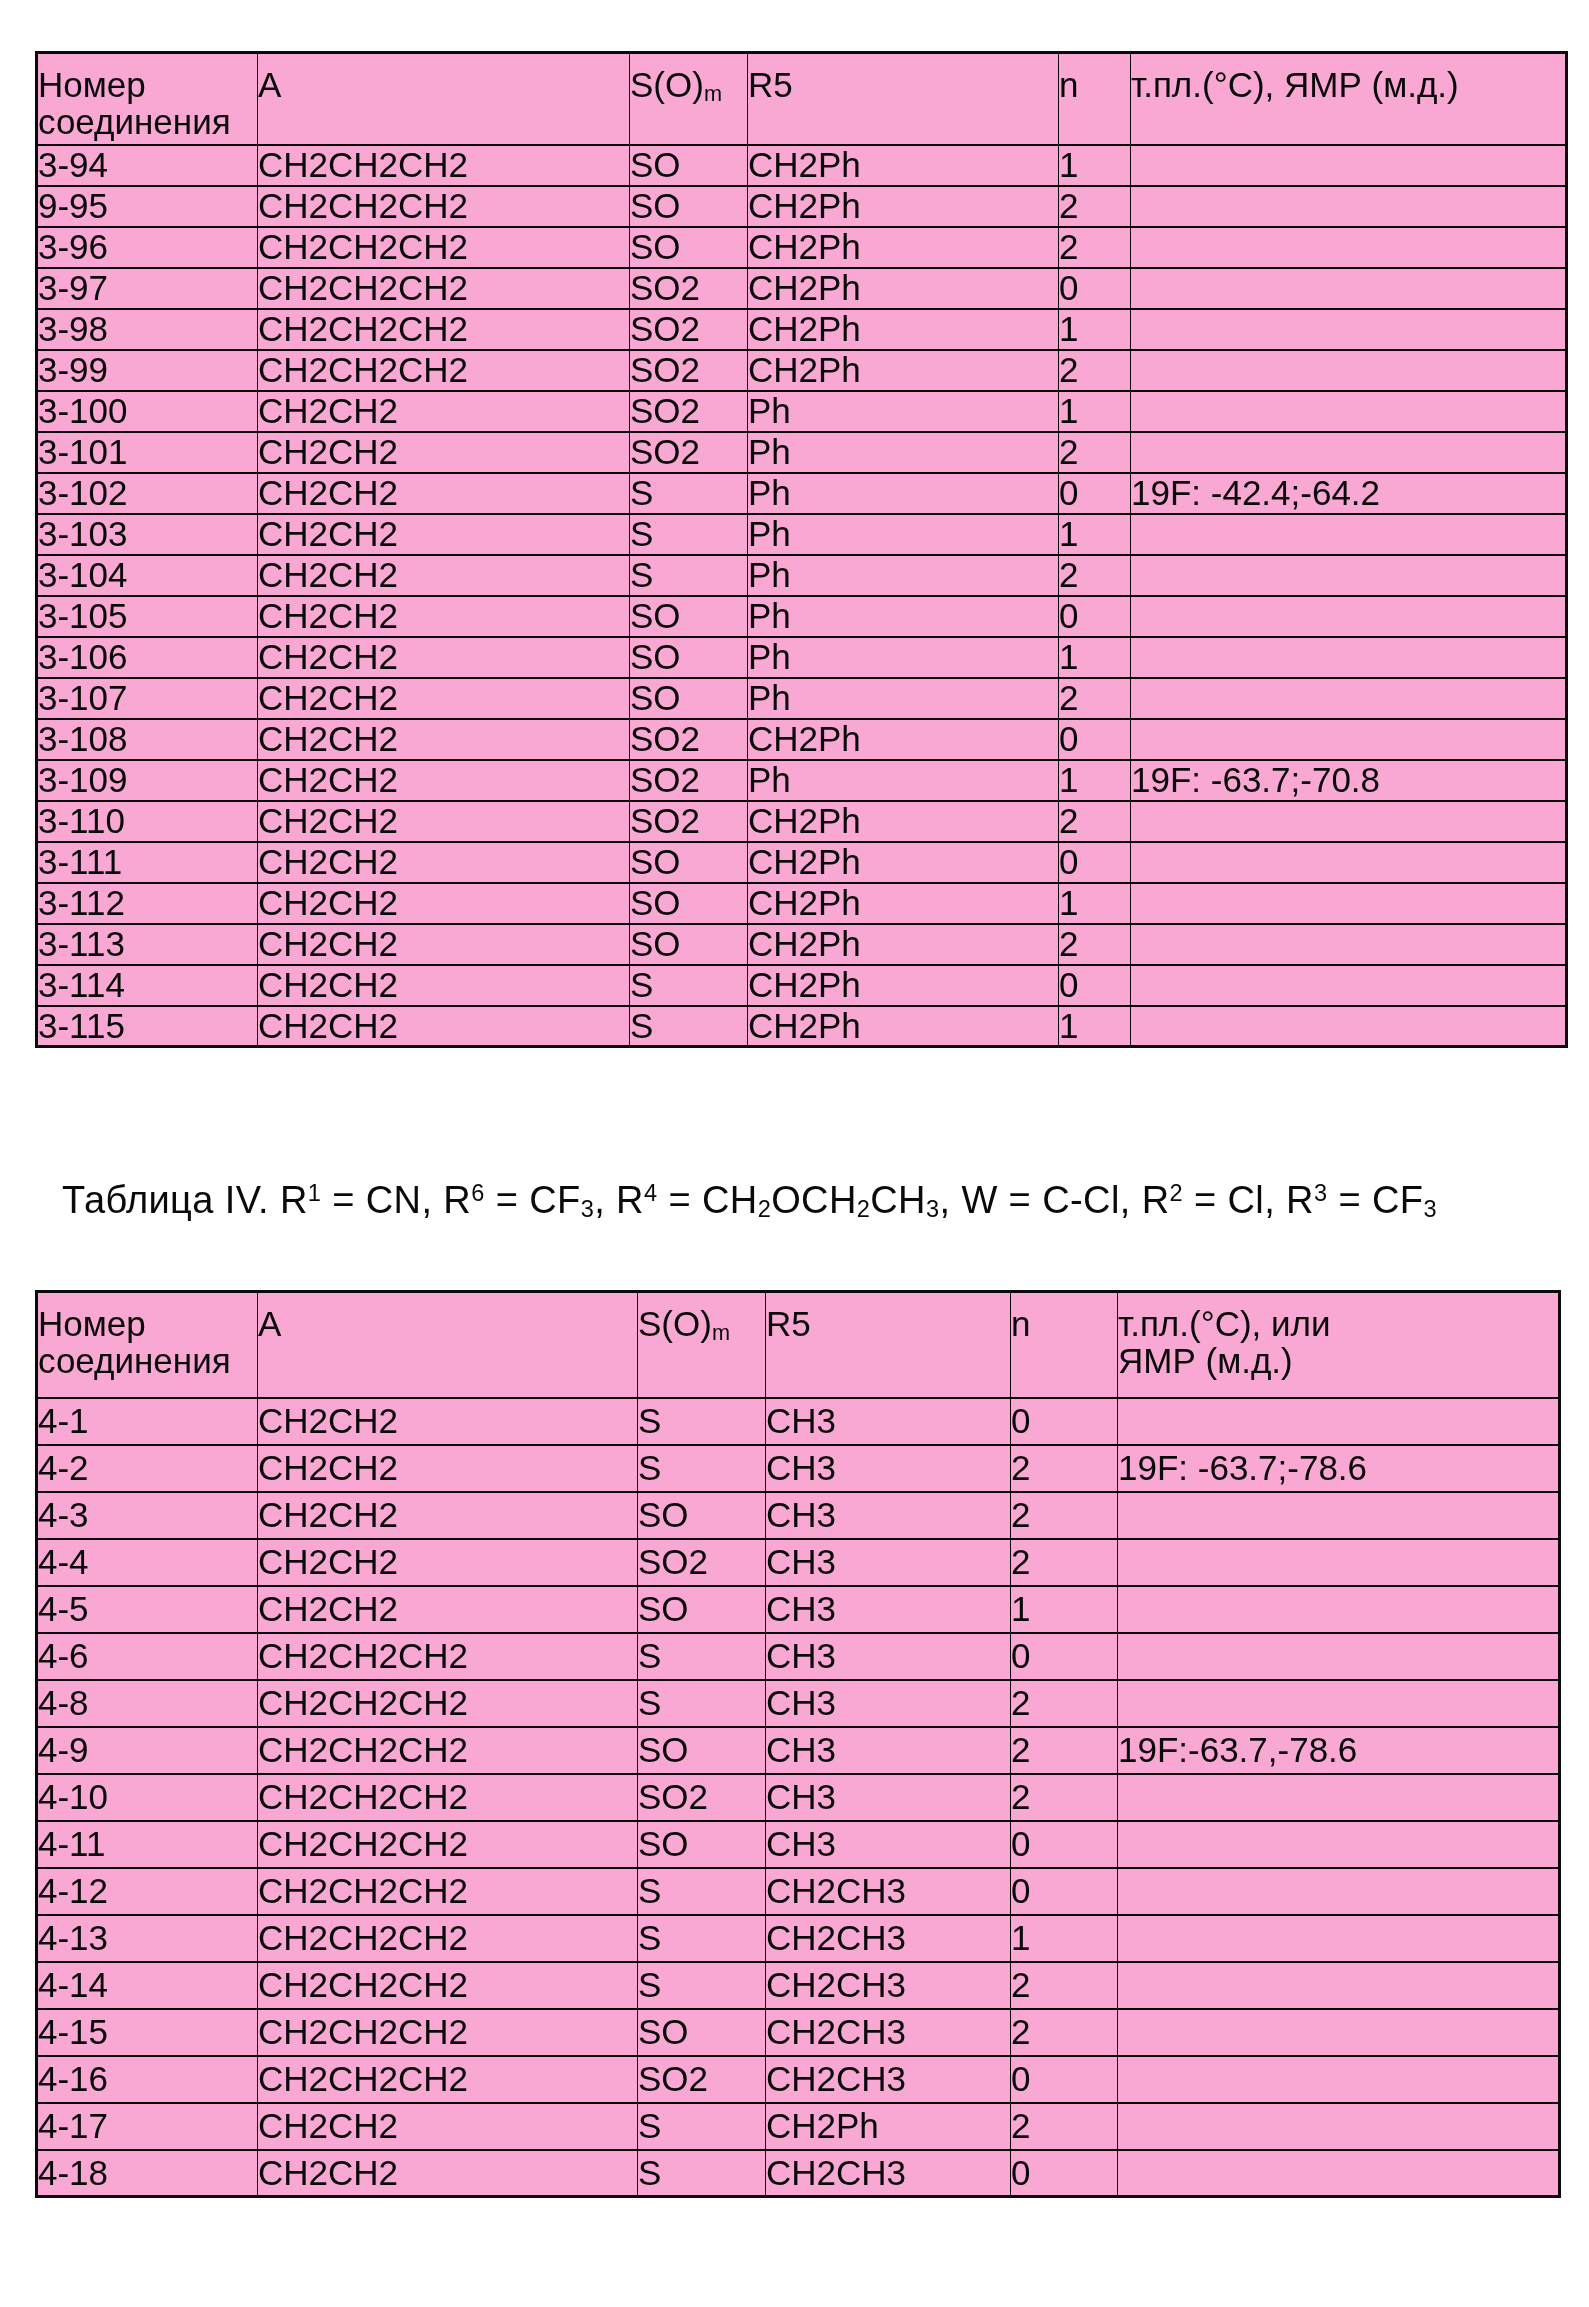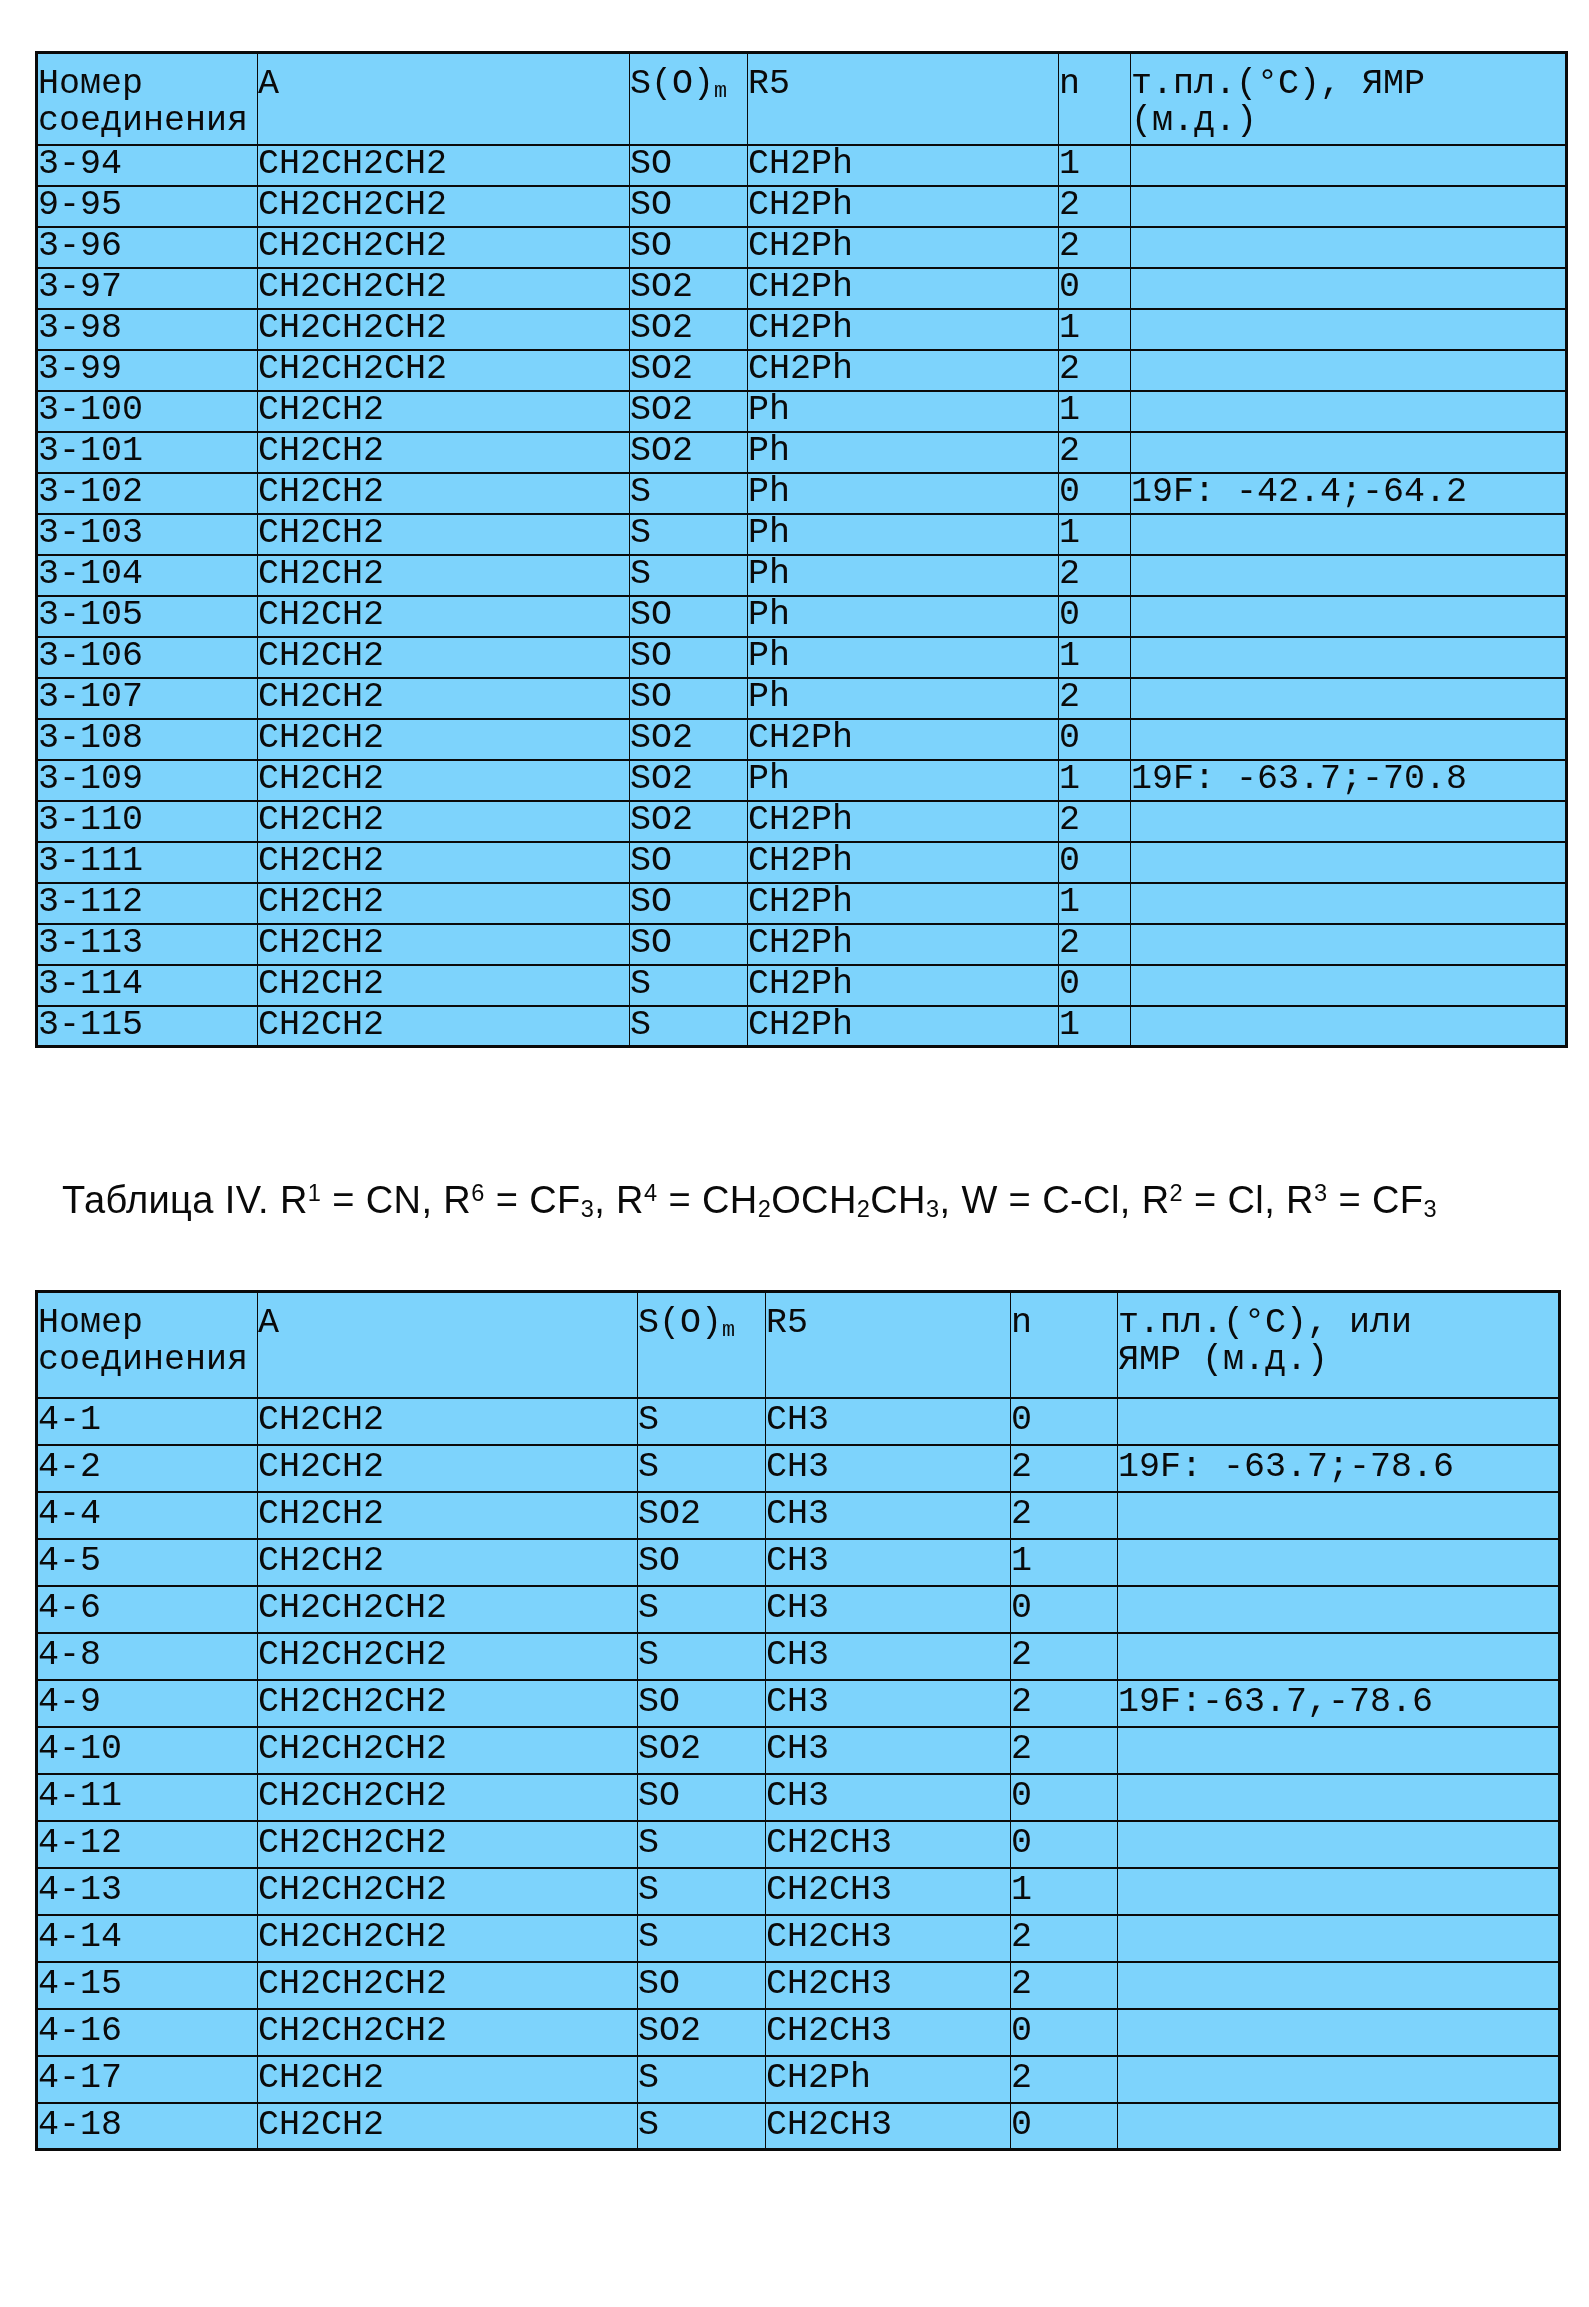--- a/index.html
+++ b/index.html
@@ -8,22 +8,21 @@
     width:1589px;height:2307px;
     background:#ffffff;
     color:#0a0a0a;
     font-family:"Liberation Sans", sans-serif;
     overflow:hidden;
   }
   table.scan{
     border-collapse:collapse;
     table-layout:fixed;
     position:absolute;
-    background:#7dd3fc;
-    font-family:Liberation Mono, monospace;
+    background:#f9a8d4;
   }
   table.scan{border:3.3px solid #0a0a0a;}
   table.scan td, table.scan th{
     border-left:1.7px solid #0a0a0a;
     border-right:1.7px solid #0a0a0a;
     border-top:2.5px solid #0a0a0a;
     border-bottom:2.5px solid #0a0a0a;
     overflow:hidden;
     font-size:35px;
     line-height:1.08;
@@ -308,20 +307,28 @@
         </tr>
         <tr class="data">
           <td class="c0">4-2</td>
           <td class="c1">CH2CH2</td>
           <td class="c2">S</td>
           <td class="c3">CH3</td>
           <td class="c4">2</td>
           <td class="c5">19F: -63.7;-78.6</td>
         </tr>
         <tr class="data">
+          <td class="c0">4-3</td>
+          <td class="c1">CH2CH2</td>
+          <td class="c2">SO</td>
+          <td class="c3">CH3</td>
+          <td class="c4">2</td>
+          <td class="c5"></td>
+        </tr>
+        <tr class="data">
           <td class="c0">4-4</td>
           <td class="c1">CH2CH2</td>
           <td class="c2">SO2</td>
           <td class="c3">CH3</td>
           <td class="c4">2</td>
           <td class="c5"></td>
         </tr>
         <tr class="data">
           <td class="c0">4-5</td>
           <td class="c1">CH2CH2</td>

